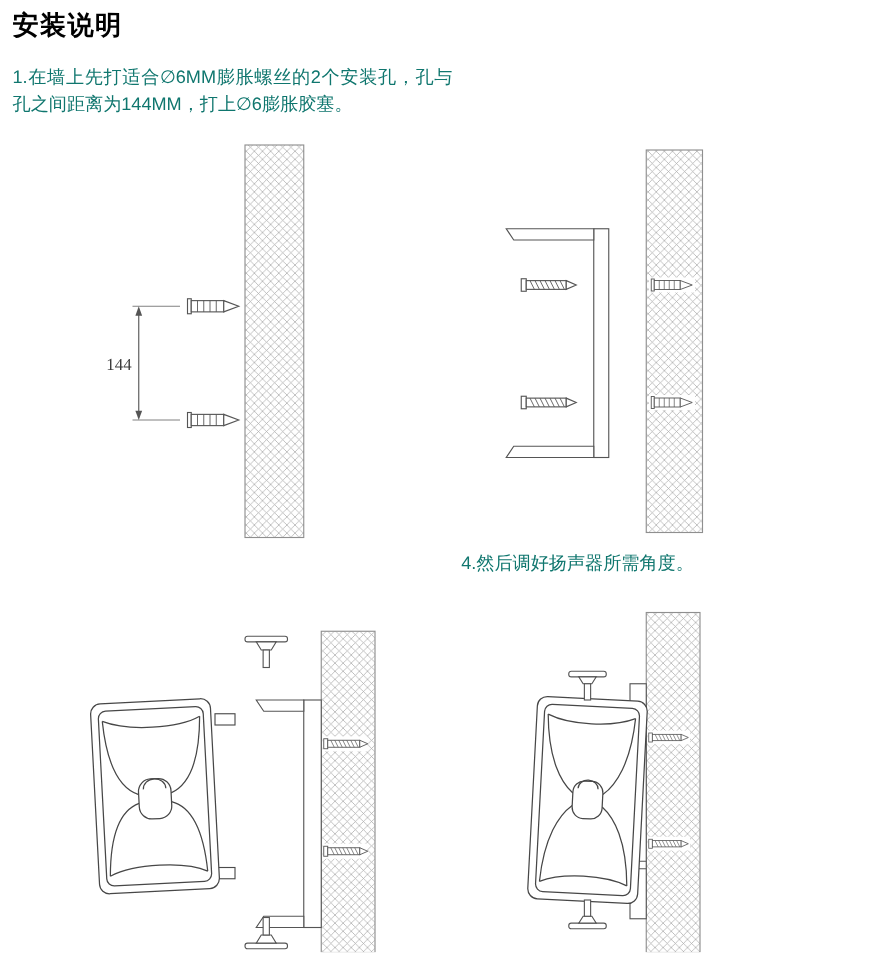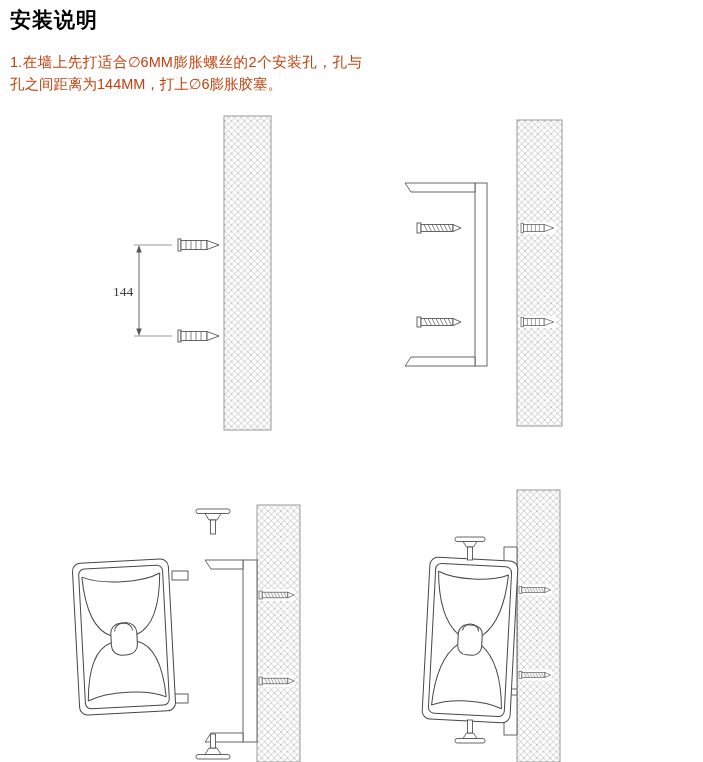--- a/index.html
+++ b/index.html
@@ -19,43 +19,44 @@
     top: 6px;
     font-size: 21px;
     font-weight: 700;
     letter-spacing: 1px;
     color: #000000;
   }
   .step {
     position: absolute;
     font-size: 14.5px;
     line-height: 1.5;
-    color: #c2410c;
+    color: #0f766e;
     text-align: justify;
   }
   .step1 { left: 10px;  top: 52px;  width: 352px; }
   .step2 { left: 369px; top: 52px;  width: 331px; }
   .step3 { left: 10px;  top: 441px; width: 360px; }
   .step4 { left: 369px; top: 441px; width: 330px; }
   .fig { position: absolute; margin: 0; }
-  .fig1 { left: 80px;  top: 108px; margin-left: 28px; }
+  .fig1 { left: 80px;  top: 108px; }
   .fig2 { left: 395px; top: 108px; }
   .fig3 { left: 60px;  top: 485px; }
   .fig4 { left: 420px; top: 485px; }
   .fig svg { display: block; }
   .fig svg text { font-family: "Liberation Serif", "DejaVu Serif", serif; }
 </style>
 </head>
 <body>
 
 <div class="page">
 
   <h1 class="title">安装说明</h1>
 
   <p class="step step1">1.在墙上先打适合∅6MM膨胀螺丝的2个安装孔，孔与孔之间距离为144MM，打上∅6膨胀胶塞。</p>
+  <p class="step step4">4.然后调好扬声器所需角度。</p>
 
   <figure class="fig fig1">
     <svg width="200" height="330" viewBox="0 0 200 330">
       <defs>
         <pattern id="m1" width="6.5" height="6.5" patternUnits="userSpaceOnUse">
           <path d="M0,6.5 L6.5,0 M0,0 L6.5,6.5" stroke="#a6a6a6" stroke-width="0.55" fill="none"></path>
         </pattern>
         <g id="a1" stroke="#555" fill="#fff" stroke-width="0.9">
           <rect x="0" y="-6" width="3" height="12"></rect>
           <rect x="3" y="-4.5" width="26" height="9"></rect>

